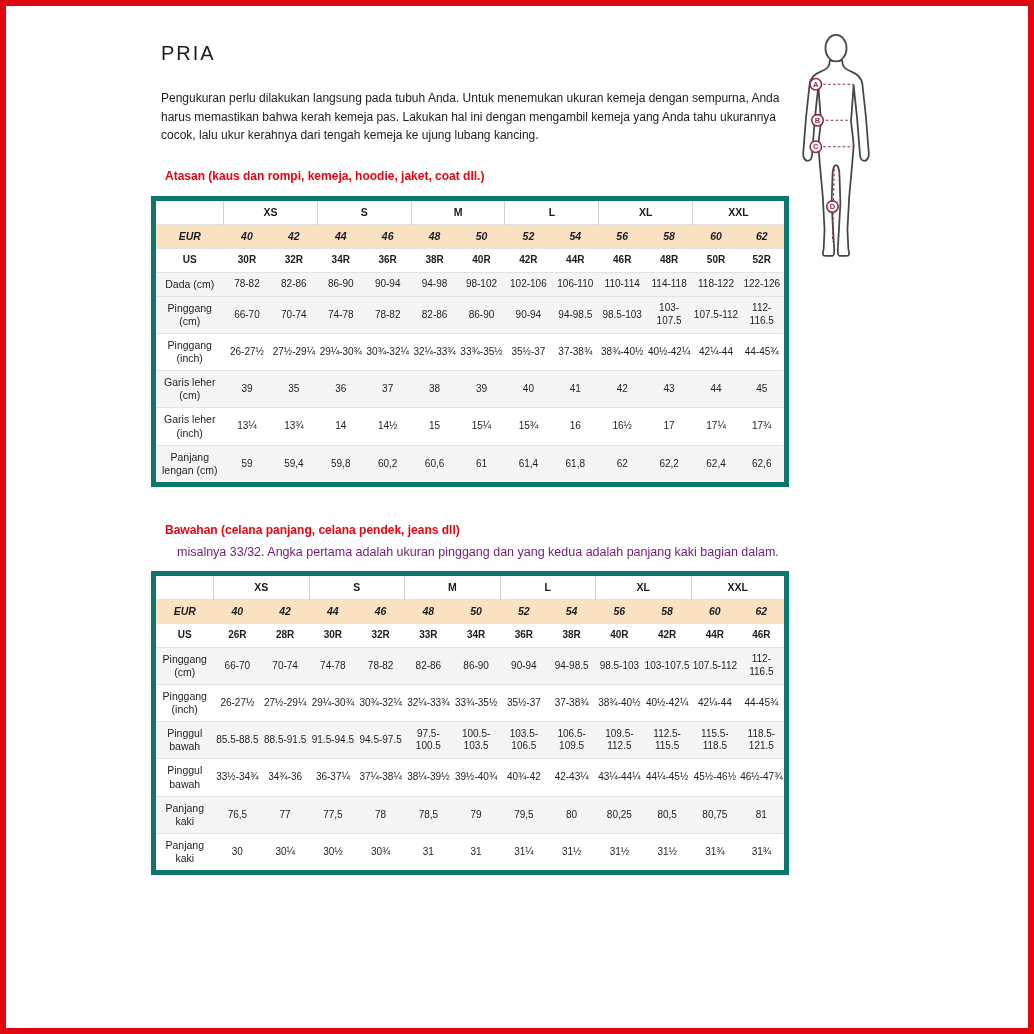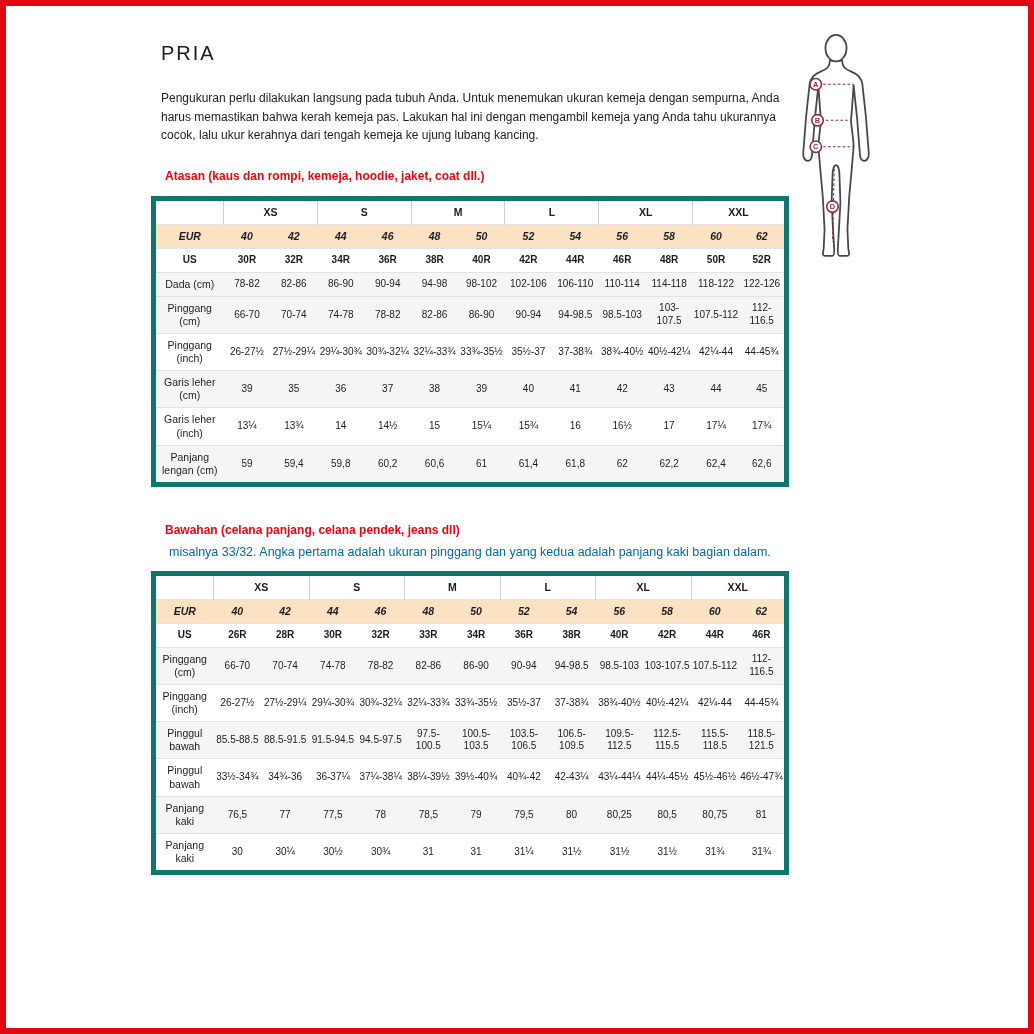--- a/index.html
+++ b/index.html
@@ -13,21 +13,21 @@
     position: relative;
     overflow: hidden;
   }
   .content { position: absolute; left: 155px; top: 36px; width: 740px; }
   h1 { font-size: 20px; font-weight: 400; letter-spacing: 2px; margin: 0 0 24px; }
   .intro { font-size: 12px; line-height: 1.55; width: 632px; margin: 0 0 20px; }
   .measure-list { list-style: none; margin: 0 0 4px; padding: 0; font-size: 11.5px; }
   .measure-list li { margin: 0 0 15px; }
   h2 { color: var(--accent, #e30613); font-size: 12px; font-weight: 700; margin: 24px 4px 13px; }
   h2.bottoms-h { margin-top: 36px; margin-bottom: 8px; }
-  .subtitle { font-size: 12.5px; color: #0369a1; margin: 0 8px 12px; }
+  .subtitle { font-size: 12.5px; color: #701a75; margin: 0 16px 12px; }
 
   table.size-table {
     border-collapse: collapse; table-layout: fixed;
     width: 638px; margin-left: -10px;
     border: 5px solid #0f766e;
     font-size: 10px;
   }
   table.size-table tr { border-bottom: 1px solid #e3e3e3; }
   table.size-table th, table.size-table td {
     padding: 5px 1px; text-align: center; vertical-align: middle;

